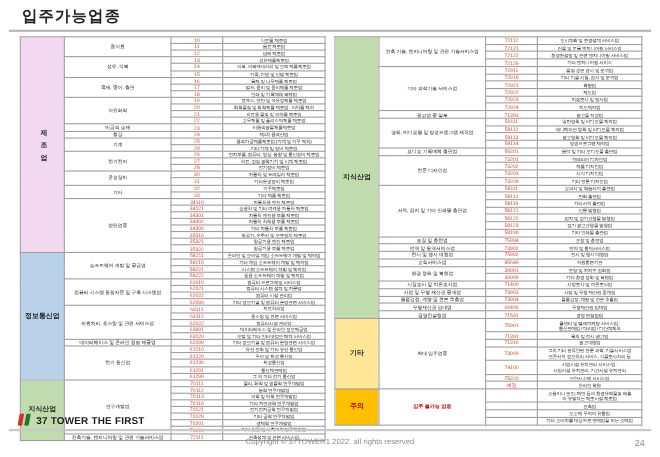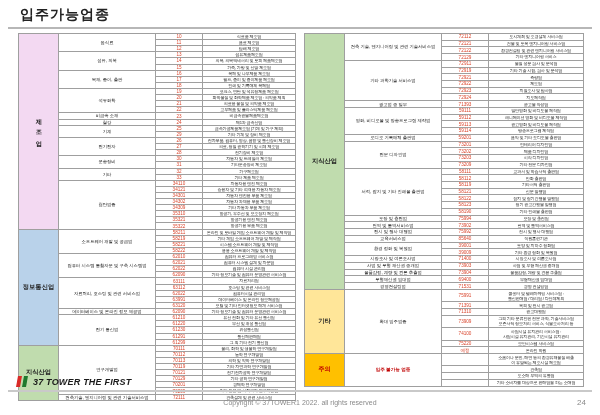--- a/index.html
+++ b/index.html
@@ -24,21 +24,21 @@
   td.group{font-weight:bold;font-size:6.3px;color:#222;}
   td.group .vtext{display:inline-block;writing-mode:vertical-rl;text-orientation:upright;letter-spacing:5px;}
   td.subcat{font-size:4.3px;color:#111;background:#fff;white-space:normal;line-height:1.2;padding:0 2px;}
   td.code{font-size:4.6px;color:var(--code-color,#d9452c);white-space:nowrap;}
   td.desc{font-size:4.1px;color:#1c1c1c;padding:0 1px;}
   td.desc div{white-space:nowrap;line-height:1.25;letter-spacing:-0.2px;}
   td.group.warn,td.subcat.warn{color:var(--warn-color,#c00000);font-weight:bold;}
   td.subcat.warn{font-size:4.6px;}
 
   .footer-rule{position:absolute;left:8px;right:8px;top:390px;border-top:2px solid #c9c9c9;}
-  .brand{position:absolute;left:16px;top:376px;display:flex;align-items:center;gap:4px;font-style:italic;}
+  .brand{position:absolute;left:16px;top:376px;display:flex;align-items:center;gap:4px;}
   .brand-text{font-size:9px;font-weight:bold;color:#1a1a1a;letter-spacing:0.2px;}
   .copyright{position:absolute;left:0;width:100%;top:399px;text-align:center;font-size:7px;color:#8a8a8a;}
   .page-num{position:absolute;right:14px;top:398px;font-size:8px;color:#8a8a8a;}
 </style>
 </head>
 <body>
 
 <div class="sheet">
   <div class="page-title">입주가능업종</div>
   <div class="header-rule"></div>

